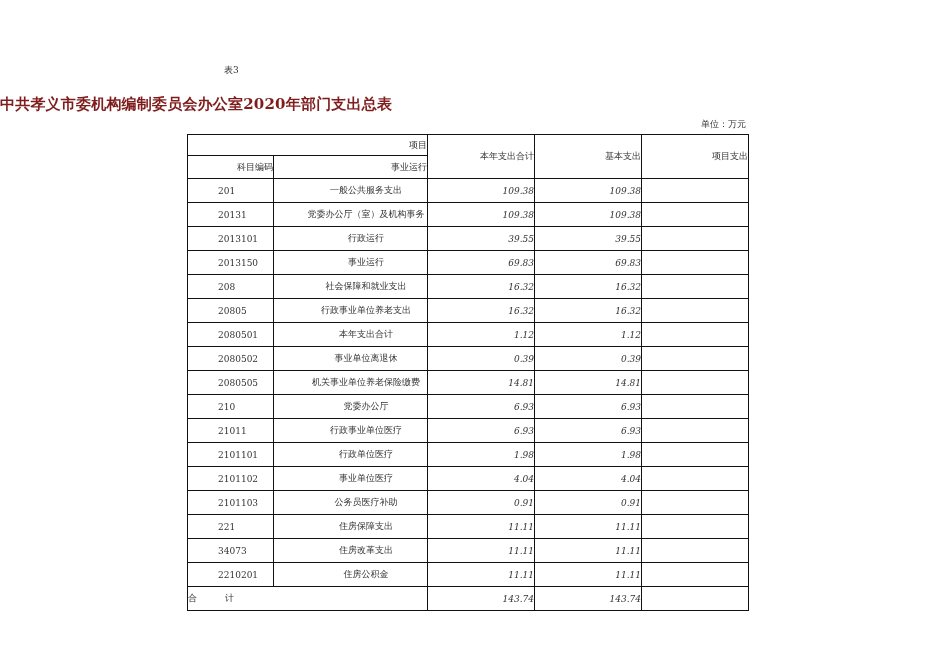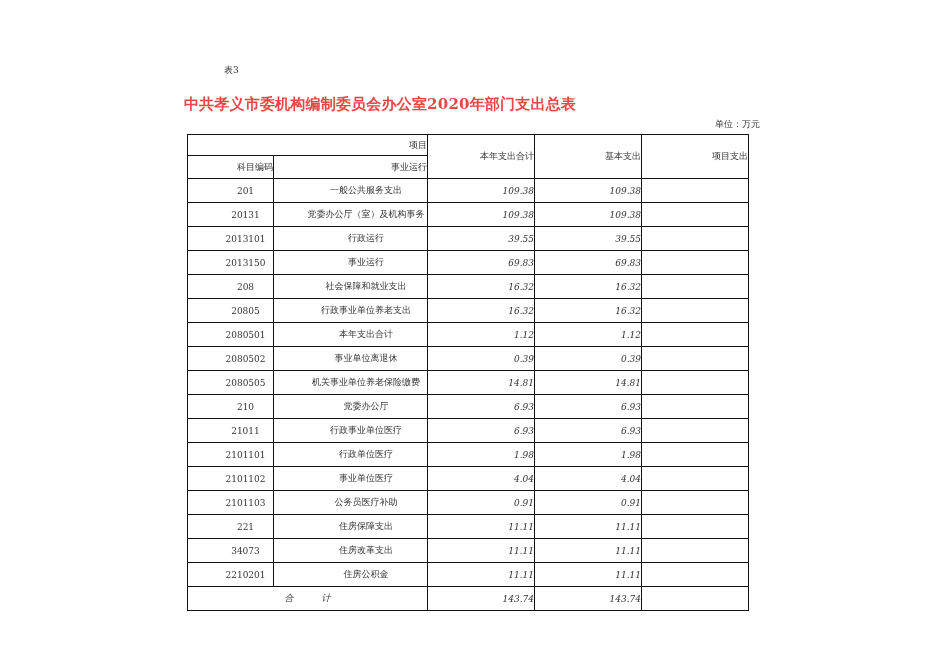--- a/index.html
+++ b/index.html
@@ -1,32 +1,32 @@
 <!DOCTYPE html>
 <html><head>
 <meta charset="utf-8">
 <style>
   html, body { margin:0; padding:0; background:#ffffff; }
   body { width:936px; height:662px; position:relative; overflow:hidden;
          font-family:"DejaVu Serif","Liberation Serif",serif; color:#333; }
   .table-label { position:absolute; left:190px; top:64px; font-size:9px;margin-left:34px; }
-  .title { position:absolute; left:0; width:760px; top:95px; text-align:center;
-           font-size:15px; font-weight:bold; color:#ef4444; letter-spacing:0.2px; }
-  .unit { position:absolute; right:176px; top:118px; font-size:9px; }
+  .title { position:absolute; left:0; width:760px; top:95px; 
+           font-size:15px; font-weight:bold; color:#7f1d1d; letter-spacing:0.2px; }
+  .unit { position:absolute; right:190px; top:118px; font-size:9px; }
   table { position:absolute; left:187px; top:134px; border-collapse:collapse;
           table-layout:fixed; width:561px; font-size:9px; }
   td, th { border:1px solid #111; padding:0; font-weight:normal; height:23px;
            white-space:nowrap; overflow:hidden; }
   th { text-align:right; }
   .h-top { height:20px; }
   .h-sub { height:22px; }
-  td.code { text-align:center; padding-left:30px;margin-top:23px; }
+  td.code { text-align:left; padding-left:30px;margin-top:23px; }
   td.name { text-align:center; padding-left:31px; }
   td.num { text-align:right;font-style:italic; }
-  td.total-label { text-align:center; letter-spacing:0;font-style:italic; }
+  td.total-label { text-align:left; letter-spacing:0; }
   .total-label span { display:inline-block; }
   .gap { display:inline-block; width:28px; }
 </style>
 </head>
 <body>
 
 <div class="table-label">表3</div>
 <div class="title">中共孝义市委机构编制委员会办公室2020年部门支出总表</div>
 <div class="unit">单位：万元</div>
 

